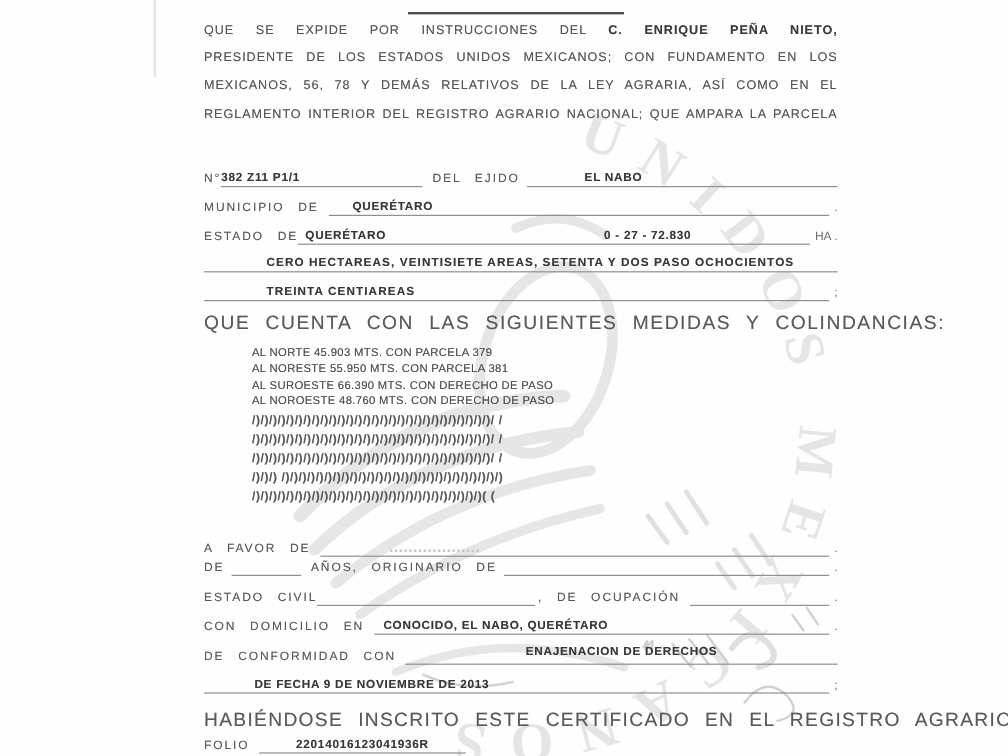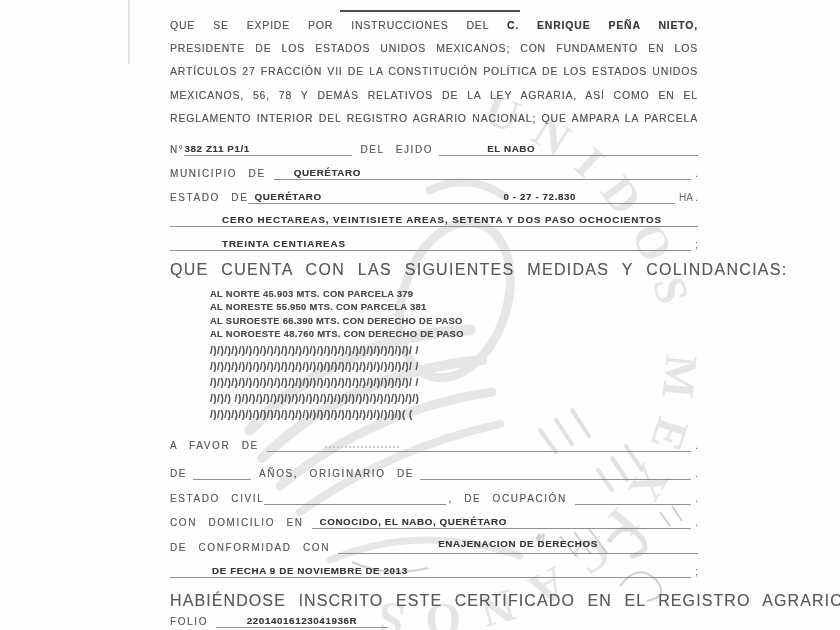--- a/index.html
+++ b/index.html
@@ -27,21 +27,21 @@
     border-bottom:1.2px solid #8f8f8f;display:flex;align-items:flex-end;
     min-height:16px;position:relative;
   }
   .grow{flex:1;}
   .val{
     font-weight:700;color:#383838;letter-spacing:0.6px;font-size:9.8px;
     white-space:nowrap;padding-bottom:1px;text-shadow:0 0 0.5px rgba(70,70,70,.5);
   }
   .sfx{color:#6a6a6a;font-size:10px;padding:0 0 1px 4px;white-space:nowrap;}
   .gap-l{margin-left:8px;}
-  .boldlines{font-weight:700;color:#4c4c4c;font-size:9.4px;letter-spacing:0.3px;
+  .boldlines{font-weight:400;color:#4c4c4c;font-size:9.4px;letter-spacing:0.3px;
     line-height:13.3px;text-shadow:0 0 0.5px rgba(70,70,70,.5);white-space:nowrap;}
   .slashes{font-weight:700;color:#575757;font-size:10px;letter-spacing:0.5px;
     line-height:16px;white-space:nowrap;text-shadow:0 0 0.5px rgba(70,70,70,.45);}
   .serial{
     position:absolute;left:340px;top:-14px;width:180px;height:24px;overflow:hidden;
     border-bottom:2px solid #4f4f4f;font-weight:700;font-size:14px;color:#3c3c3c;
     letter-spacing:4px;
   }
   .dashes{
     position:absolute;left:58px;bottom:3px;width:74px;height:0;
@@ -86,21 +86,20 @@
 
   <div class="crease"></div>
 
   <div class="content">
 
     <div class="serial">№ 00000</div>
 
     <div class="abs" style="top:19px">
       <div class="jline"><span>QUE SE EXPIDE POR INSTRUCCIONES DEL</span> <span class="b">C. ENRIQUE PEÑA NIETO,</span></div>
       <div class="jline">PRESIDENTE DE LOS ESTADOS UNIDOS MEXICANOS; CON FUNDAMENTO EN LOS</div>
-      <div class="jline">ARTÍCULOS 27 FRACCIÓN VII DE LA CONSTITUCIÓN POLÍTICA DE LOS ESTADOS UNIDOS</div>
       <div class="jline">MEXICANOS, 56, 78 Y DEMÁS RELATIVOS DE LA LEY AGRARIA, ASÍ COMO EN EL</div>
       <div class="jline">REGLAMENTO INTERIOR DEL REGISTRO AGRARIO NACIONAL; QUE AMPARA LA PARCELA</div>
     </div>
 
     <div class="abs row" style="top:140px">
       <span class="lbl">N°</span>
       <span class="fill" style="flex:0 0 168px;justify-content:flex-start">
         <span class="val">382 Z11 P1/1</span>
       </span>
       <span class="lbl gap-l" style="margin-right:6px">DEL EJIDO</span>
@@ -152,21 +151,21 @@
     </div>
 
     <div class="abs slashes" style="top:343px;left:210px;width:440px">
       <div>/)/)/)/)/)/)/)/)/)/)/)/)/)/)/)/)/)/)/)/)/)/)/)/)/)/)/)/)/ /</div>
       <div>/)/)/)/)/)/)/)/)/)/)/)/)/)/)/)/)/)/)/)/)/)/)/)/)/)/)/)/)/ /</div>
       <div>/)/)/)/)/)/)/)/)/)/)/)/)/)/)/)/)/)/)/)/)/)/)/)/)/)/)/)/)/ /</div>
       <div>/)/)/) /)/)/)/)/)/)/)/)/)/)/)/)/)/)/)/)/)/)/)/)/)/)/)/)/)/)</div>
       <div>/)/)/)/)/)/)/)/)/)/)/)/)/)/)/)/)/)/)/)/)/)/)/)/)/)/)/)( (</div>
     </div>
 
-    <div class="abs row" style="top:436px">
+    <div class="abs row" style="top:448px">
       <span class="lbl">A FAVOR DE</span>
       <span class="fill grow gap-l">
         <span class="dashes"></span>
       </span>
       <span class="sfx">.</span>
     </div>
 
     <div class="abs row" style="top:464px">
       <span class="lbl">DE</span>
       <span class="fill" style="flex:0 0 58px;margin-left:6px"></span>

